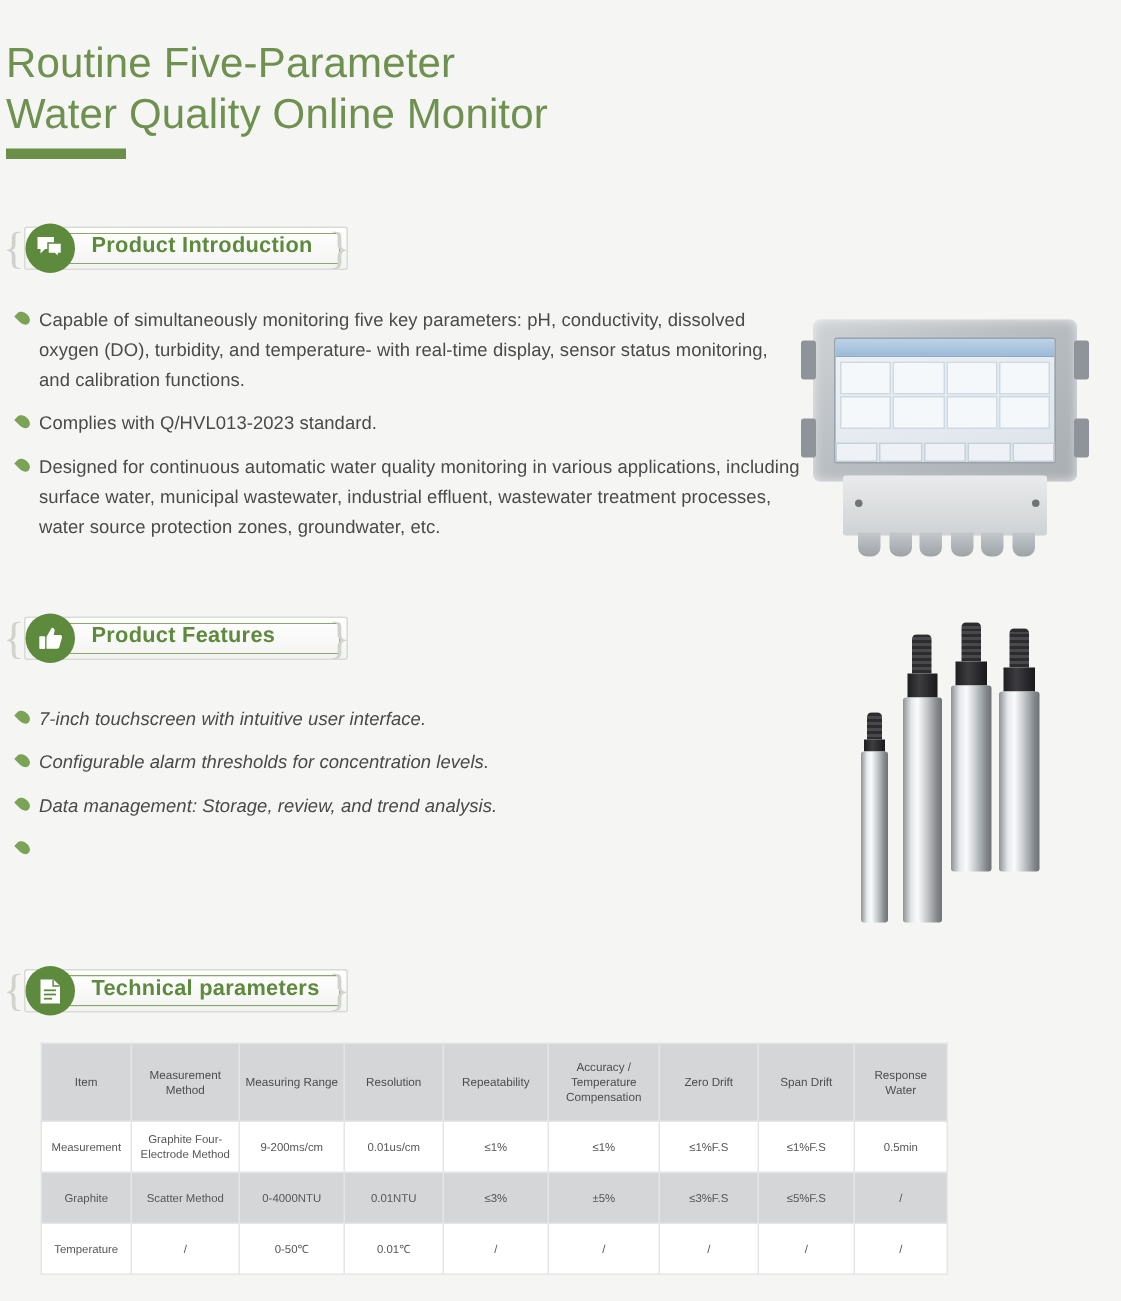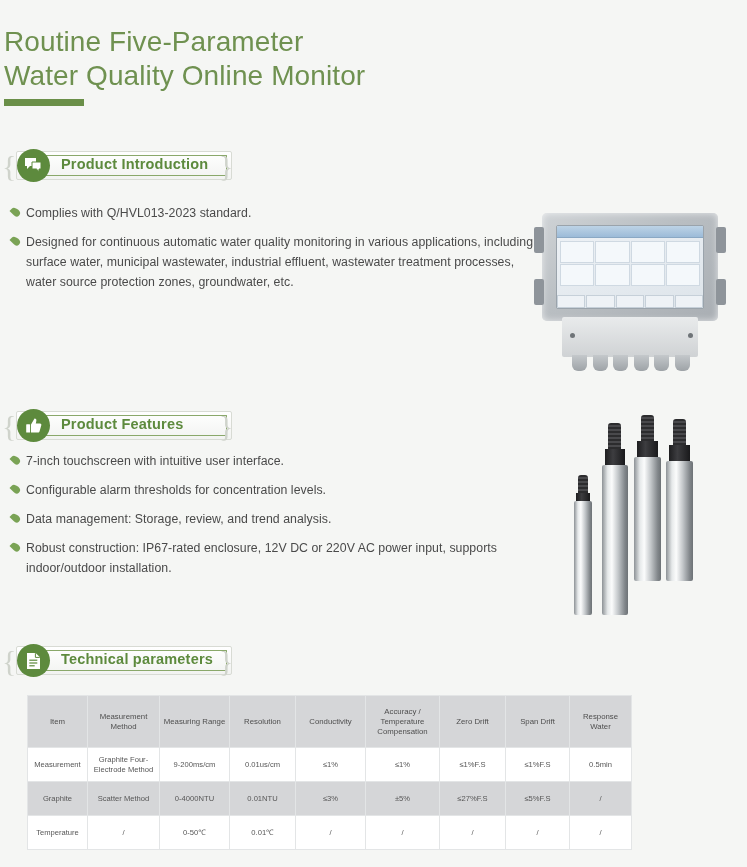--- a/index.html
+++ b/index.html
@@ -142,20 +142,24 @@
         <path d="M1 1h11v8H6L3 12V9H1z" fill="#ffffff"></path>
         <path d="M8 5h9v7h-2v2.6L12.4 12H8z" fill="#ffffff" stroke="#5d8a3d" stroke-width="1"></path>
       </svg>
     </div>
     <div class="sec-title">Product Introduction</div>
   </div>
 
   <div class="bullets" style="left:4px;top:186px;width:530px;">
     <div class="bullet">
       <span class="drop"></span>
+      <span class="btext">Capable of simultaneously monitoring five key parameters: pH, conductivity, dissolved oxygen (DO), turbidity, and temperature- with real-time display, sensor status monitoring, and calibration functions.</span>
+    </div>
+    <div class="bullet">
+      <span class="drop"></span>
       <span class="btext">Complies with Q/HVL013-2023 standard.</span>
     </div>
     <div class="bullet">
       <span class="drop"></span>
       <span class="btext">Designed for continuous automatic water quality monitoring in various applications, including surface water, municipal wastewater, industrial effluent, wastewater treatment processes, water source protection zones, groundwater, etc.</span>
     </div>
   </div>
 
   <div class="section" style="left:0;top:394px;width:250px;">
     <div class="ribbon"></div>
@@ -164,36 +168,35 @@
     <div class="brace brace-r">}</div>
     <div class="sec-icon">
       <svg width="18" height="18" viewBox="0 0 18 18" aria-hidden="true">
         <path d="M6 7.5L9.5 1.5c1.6 0 2.2 1.2 1.8 2.6L10.8 6.4H15c1 0 1.6.9 1.3 1.8l-1.7 6c-.2.8-.8 1.3-1.6 1.3H6z" fill="#ffffff"></path>
         <rect x="1.2" y="7.2" width="3.9" height="8.4" rx="0.6" fill="#ffffff"></rect>
       </svg>
     </div>
     <div class="sec-title">Product Features</div>
   </div>
 
-  <div class="bullets" style="left:4px;top:434px;width:520px;">
+  <div class="bullets" style="left:4px;top:452px;width:520px;font-style:italic;">
     <div class="bullet">
       <span class="drop"></span>
       <span class="btext">7-inch touchscreen with intuitive user interface.</span>
     </div>
     <div class="bullet">
       <span class="drop"></span>
       <span class="btext">Configurable alarm thresholds for concentration levels.</span>
     </div>
     <div class="bullet">
       <span class="drop"></span>
       <span class="btext">Data management: Storage, review, and trend analysis.</span>
     </div>
     <div class="bullet">
       <span class="drop"></span>
-      <span class="btext">Robust construction: IP67-rated enclosure, 12V DC or 220V AC power input, supports  indoor/outdoor installation.</span>
     </div>
   </div>
 
   <div class="section" style="left:0;top:629px;width:250px;">
     <div class="ribbon"></div>
     <div class="ribbon-inner"></div>
     <div class="brace brace-l">{</div>
     <div class="brace brace-r">}</div>
     <div class="sec-icon">
       <svg width="15" height="18" viewBox="0 0 15 18" aria-hidden="true">
@@ -283,21 +286,21 @@
           <col class="c6">
           <col class="c7">
           <col class="c8">
       </colgroup>
       <thead>
         <tr>
           <th>Item</th>
           <th>Measurement Method</th>
           <th>Measuring Range</th>
           <th>Resolution</th>
-          <th>Conductivity</th>
+          <th>Repeatability</th>
           <th>Accuracy / Temperature Compensation</th>
           <th>Zero Drift</th>
           <th>Span Drift</th>
           <th>Response Water</th>
         </tr>
       </thead>
       <tbody>
         <tr>
           <td>Measurement</td>
           <td>Graphite Four-Electrode Method</td>
@@ -309,21 +312,21 @@
           <td>≤1%F.S</td>
           <td>0.5min</td>
         </tr>
         <tr>
           <td>Graphite</td>
           <td>Scatter Method</td>
           <td>0-4000NTU</td>
           <td>0.01NTU</td>
           <td>≤3%</td>
           <td>±5%</td>
-          <td>≤27%F.S</td>
+          <td>≤3%F.S</td>
           <td>≤5%F.S</td>
           <td>/</td>
         </tr>
         <tr>
           <td>Temperature</td>
           <td>/</td>
           <td>0-50℃</td>
           <td>0.01℃</td>
           <td>/</td>
           <td>/</td>

